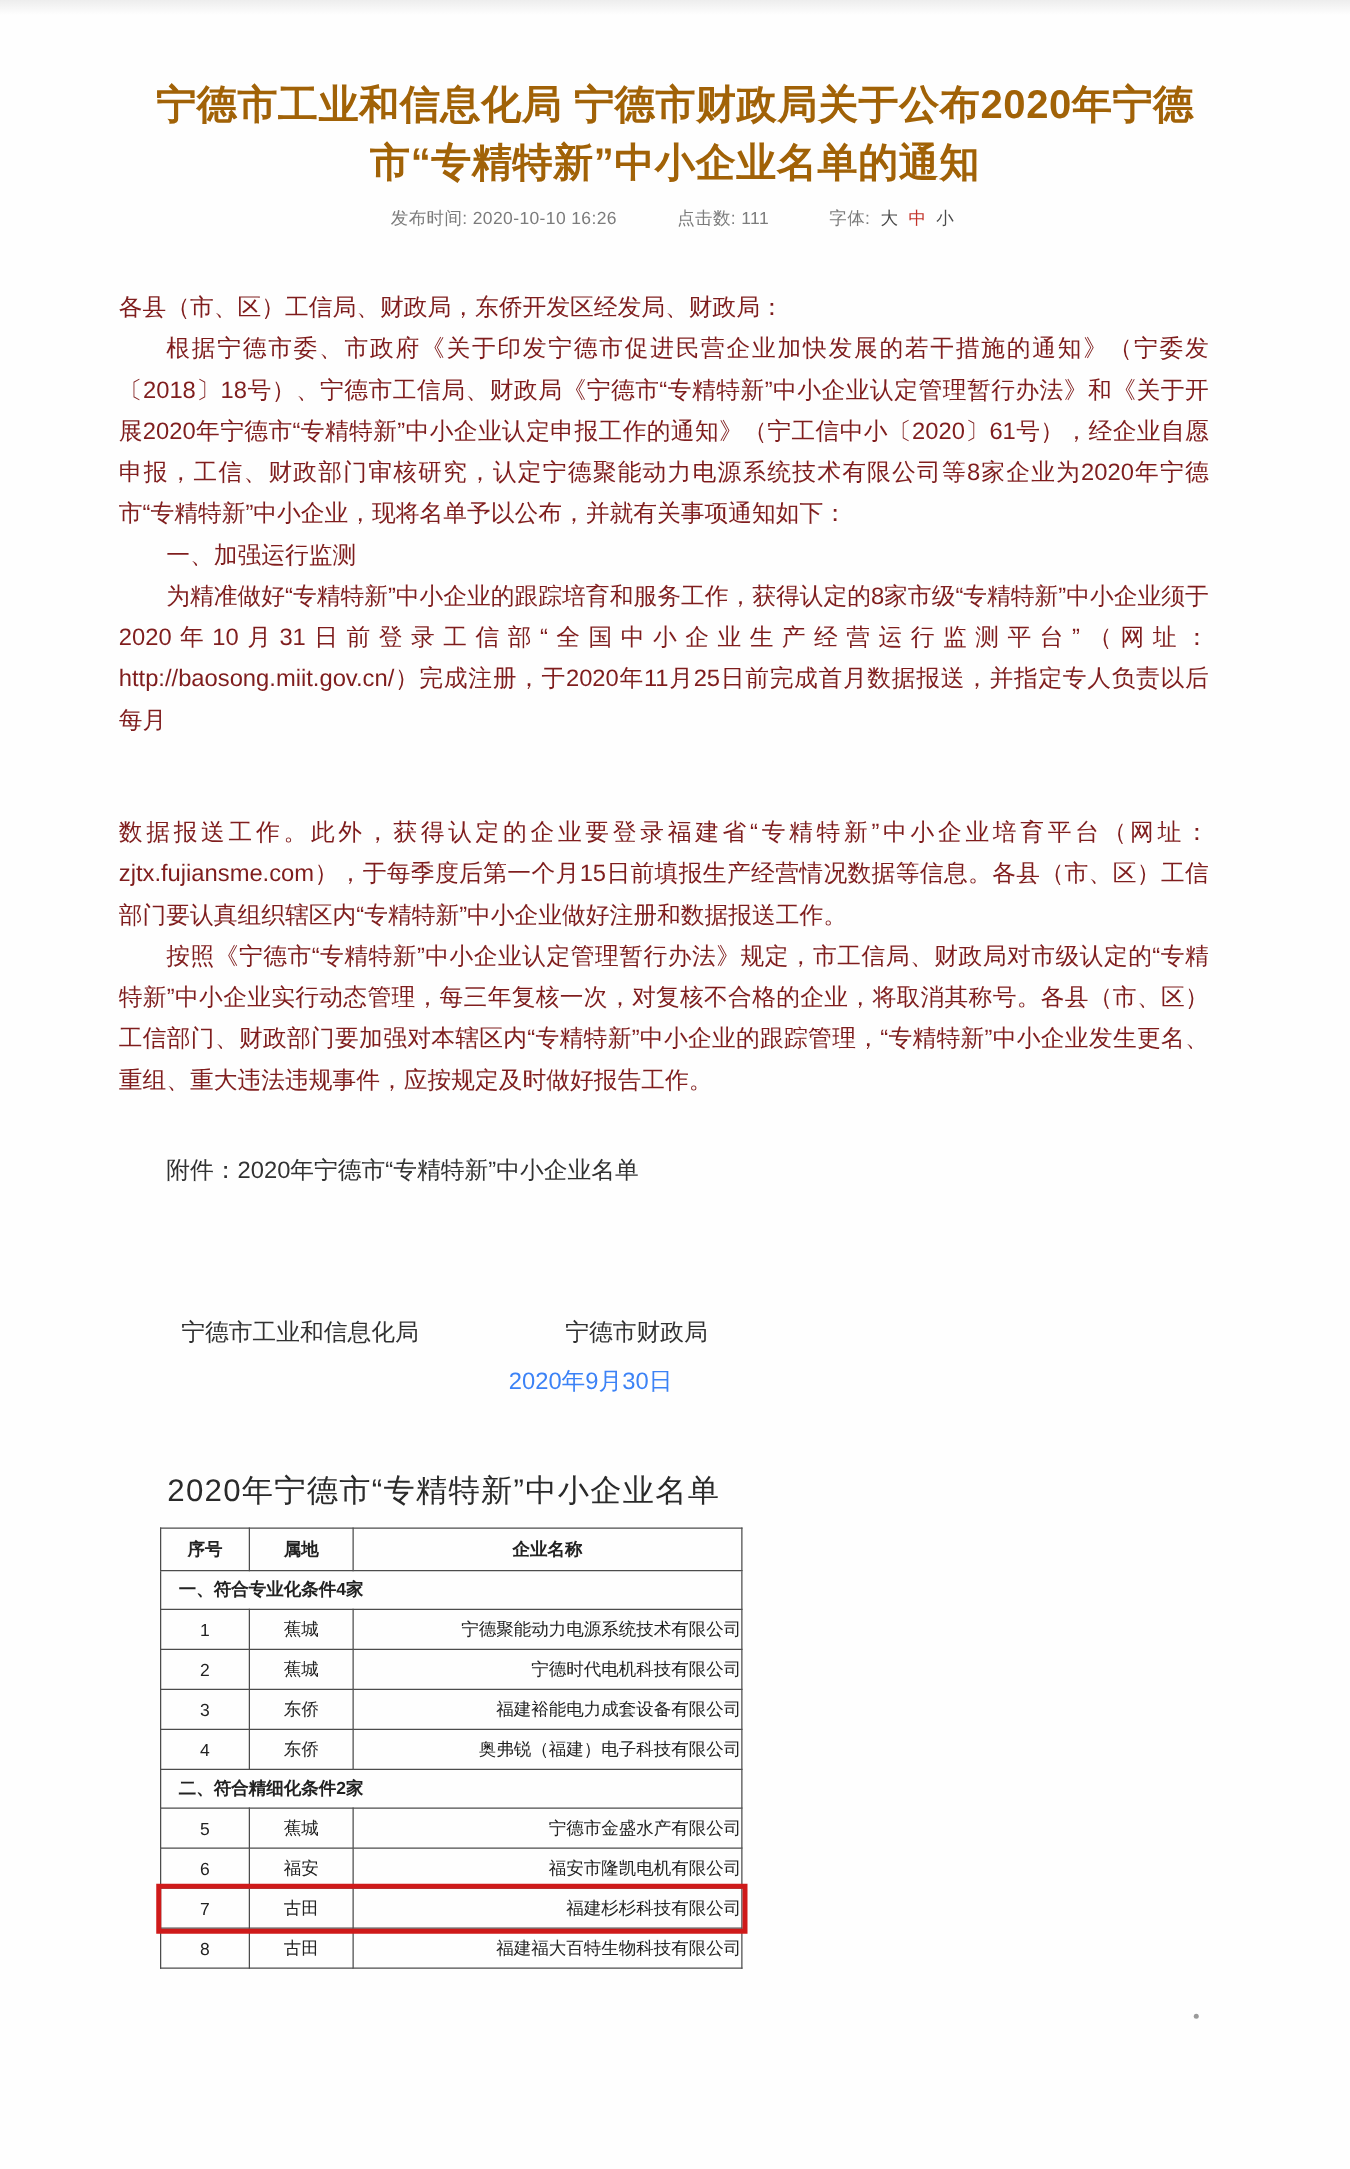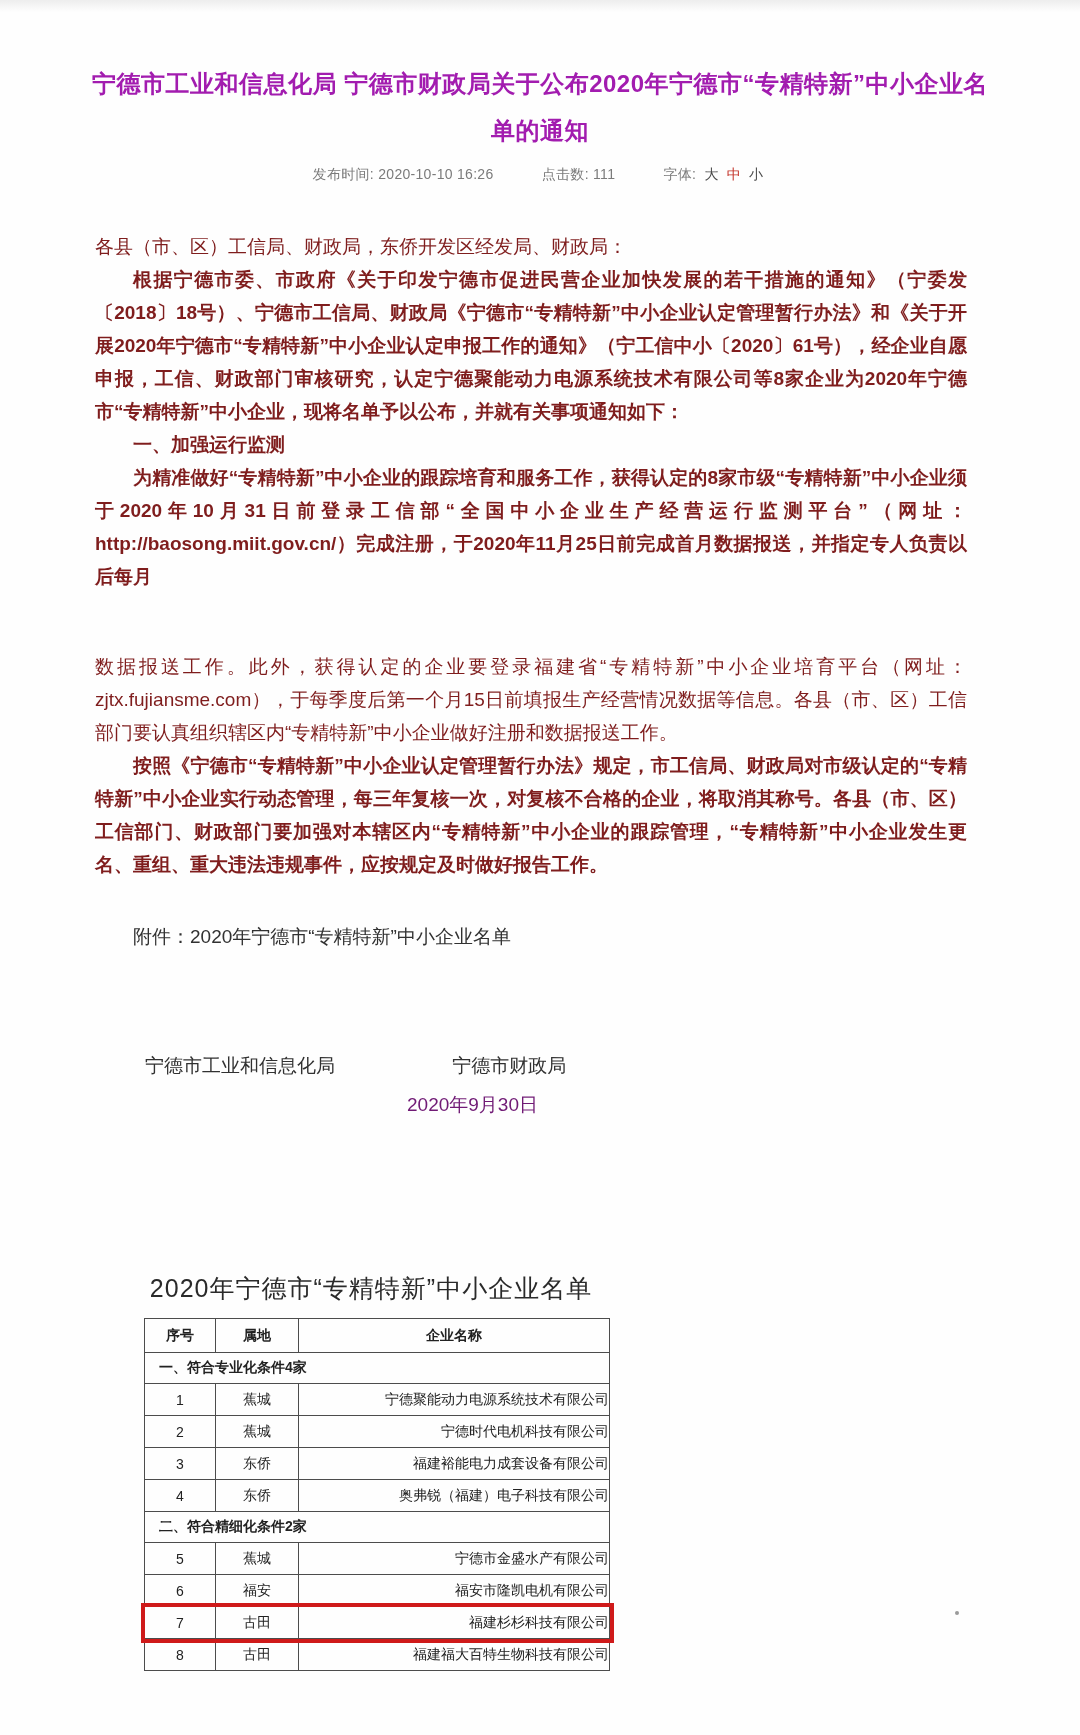--- a/index.html
+++ b/index.html
@@ -13,72 +13,71 @@
   }
   .top-fade{
     position:absolute;top:0;left:0;right:0;height:12px;
     background:linear-gradient(#d9d9d9,rgba(255,255,255,0));
     opacity:.45;
   }
   .doc-title{
     margin:60px auto 12px;
     width:910px;
     text-align:center;
-    font-size:24px;
+    font-size:32px;
     font-weight:700;
     line-height:47px;
-    color:#a21caf;
+    color:#a16207;
     letter-spacing:0.5px;
   }
   .meta{
     margin-top:10px;
     text-align:center;
     font-size:14px;
     color:#7b7b7b;
     letter-spacing:0.3px;
   }
   .meta-item{margin:0 22px;}
   .fopt{margin:0 4px;color:#4a4a4a;cursor:pointer;}
   .body-text{
     width:872px;
     margin:46px 0 0 95px;
     font-size:19px;
     line-height:33px;
     color:#7f1d1d;
     text-align:justify;
   }
   .para{margin:0;}
-  .para.indent{text-indent:38px;font-weight:bold;}
+  .para.indent{text-indent:38px;}
   .para.gap-after{margin-bottom:57px;}
   .attachment{
     margin:39px 0 0 95px;
     width:872px;
     font-size:19px;
     line-height:33px;
     text-indent:38px;
     color:#313131;
   }
   .sig-row{
     margin:100px 0 0 95px;
     font-size:19px;
     color:#313131;
   }
   .sig-row .org1{padding-left:50px;}
   .sig-row .org2{padding-left:112px;}
   .sig-date{
     margin:13px 0 0 95px;
     padding-left:312px;
     font-size:19px;
-    color:#701a75;
+    color:#3b82f6;
   }
   .table-wrap{
     position:absolute;
-    left:128px;top:1272px;
+    left:128px;top:1176px;
     width:462px;
-    margin-left:16px;
   }
   .table-title{
     text-align:center;
     font-size:25px;
     color:#2a2a2a;
     letter-spacing:1px;
     margin:0 0 13px -8px;
     white-space:nowrap;
   }
   table.company{

